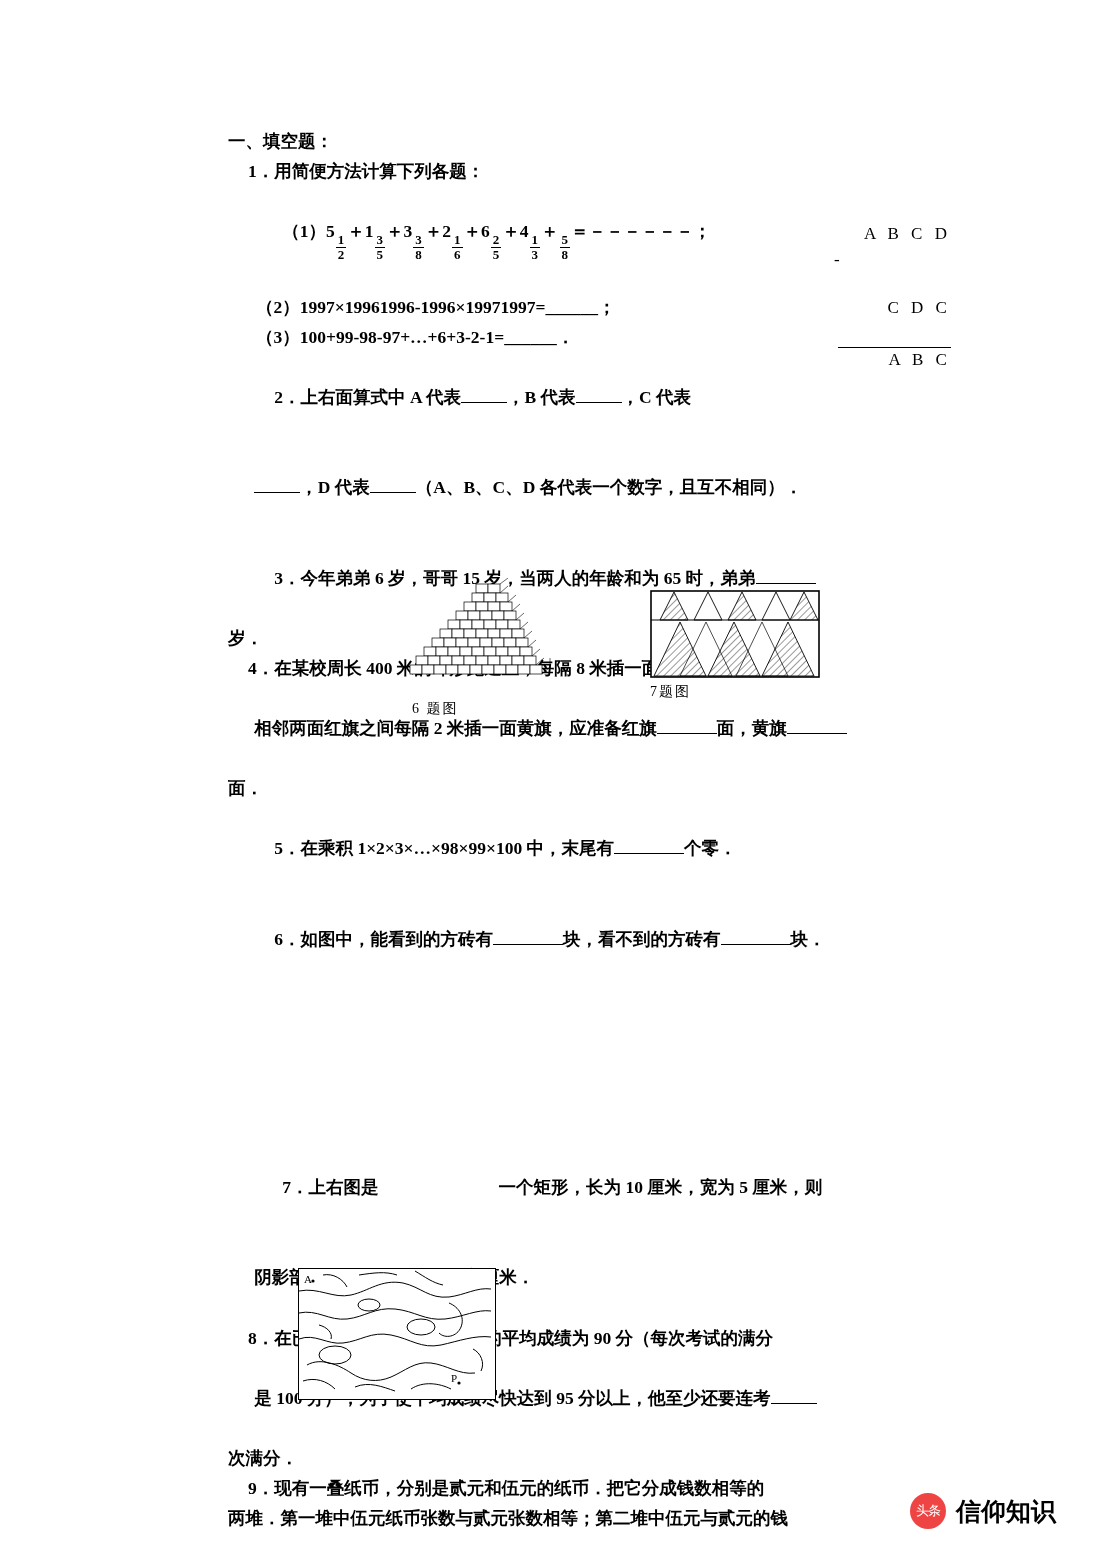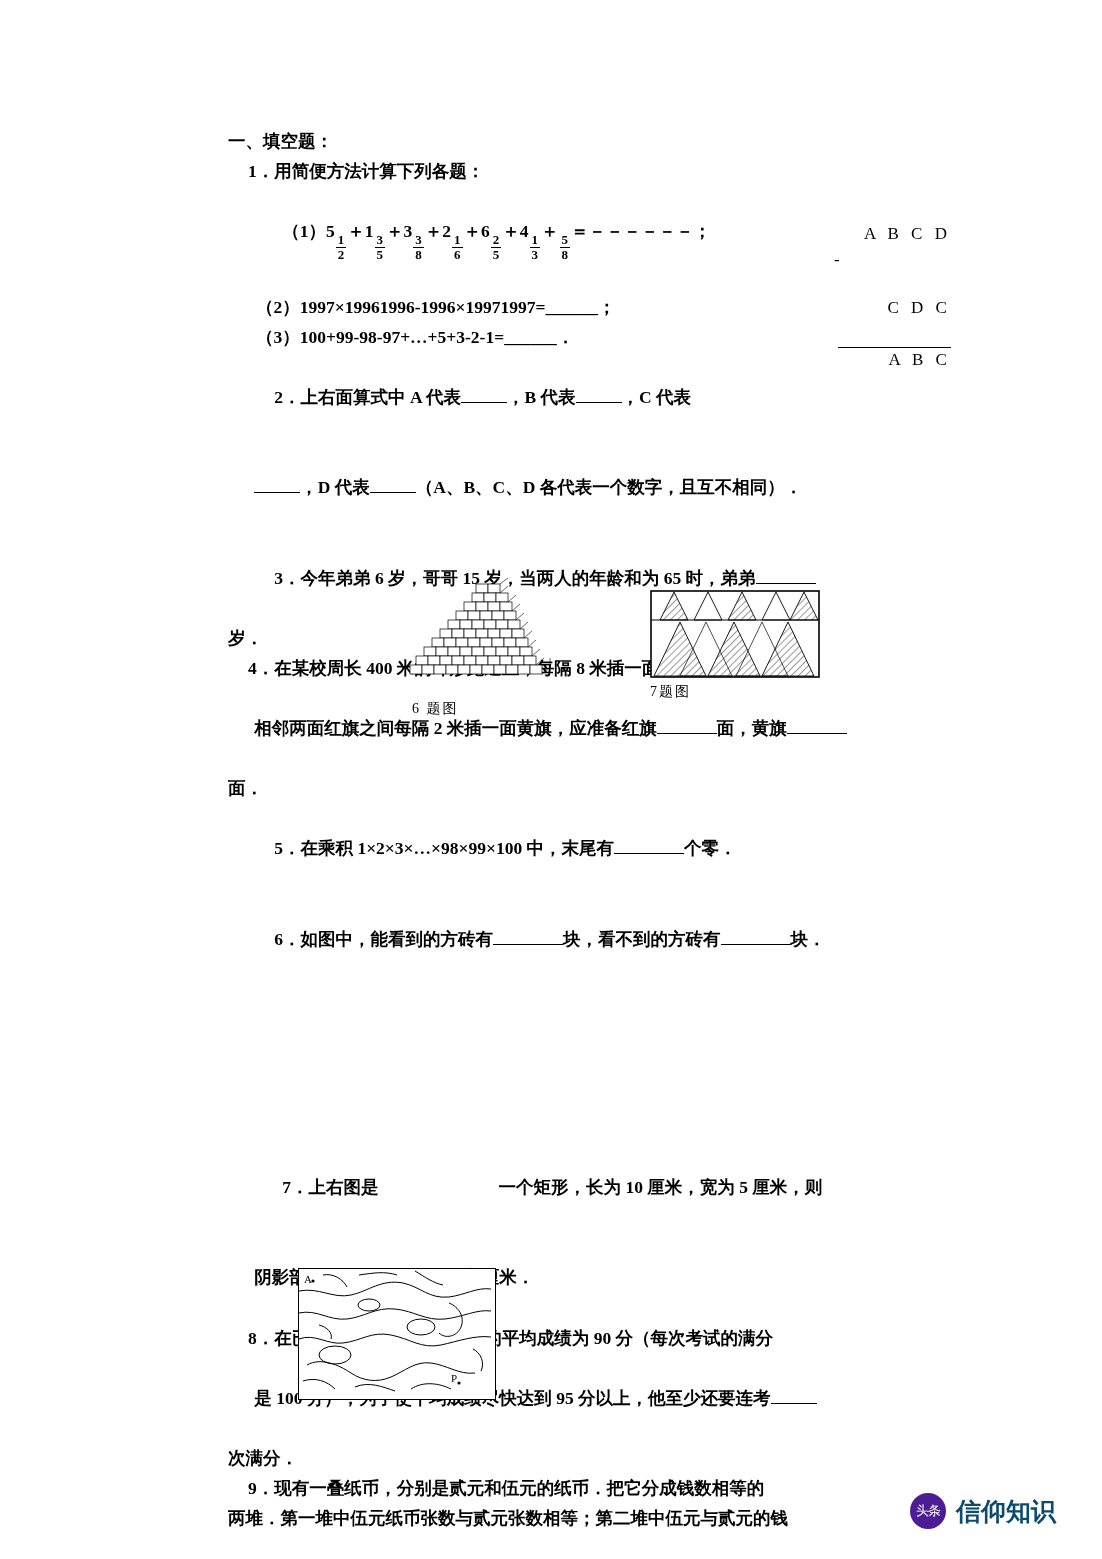--- a/index.html
+++ b/index.html
@@ -131,32 +131,32 @@
     position: absolute;
     right: 46px;
     bottom: 30px;
     display: flex;
     align-items: center;
     gap: 10px;
   }
   .wm-logo {
     width: 36px; height: 36px;
     border-radius: 50%;
-    background: #4c1d95;
+    background: #ef4444;
     color: #fff;
     font-size: 13px;
     display: flex;
     align-items: center;
     justify-content: center;
     letter-spacing: -1px;
     font-family: "Liberation Sans", sans-serif;
   }
   .wm-text {
     font-size: 25px;
-    color: #0c4a6e;
+    color: #000000;
     font-family: "Liberation Sans", sans-serif;
     font-weight: bold;
   }
   .sp { display:inline-block; }
 </style>
 </head>
 <body>
 
 <div class="page">
 
@@ -194,21 +194,21 @@
           </span></span>＋<span class="mix">4<span class="frac">
             <span class="num">1</span>
             <span class="den">3</span>
           </span></span>＋<span class="mix"><span class="frac">
             <span class="num">5</span>
             <span class="den">8</span>
           </span></span><span>＝－－－－－－；</span>
     </p>
 
     <p class="ln indent3">（2）1997×19961996-1996×19971997=______；</p>
-    <p class="ln indent3">（3）100+99-98-97+…+5+3-2-1=______．</p>
+    <p class="ln indent3">（3）100+99-98-97+…+6+3-2-1=______．</p>
 
     <p class="ln indent2">
       <span>2．上右面算式中 A 代表</span><span class="blank b-sm"></span><span>，B 代表</span><span class="blank b-sm"></span><span>，C 代表</span>
     </p>
     <p class="ln">
       <span class="blank b-sm"></span><span>，D 代表</span><span class="blank b-sm"></span><span>（A、B、C、D 各代表一个数字，且互不相同）．</span>
     </p>
 
     <p class="ln indent2">
       <span>3．今年弟弟 6 岁，哥哥 15 岁，当两人的年龄和为 65 时，弟弟</span><span class="blank b-md"></span>

